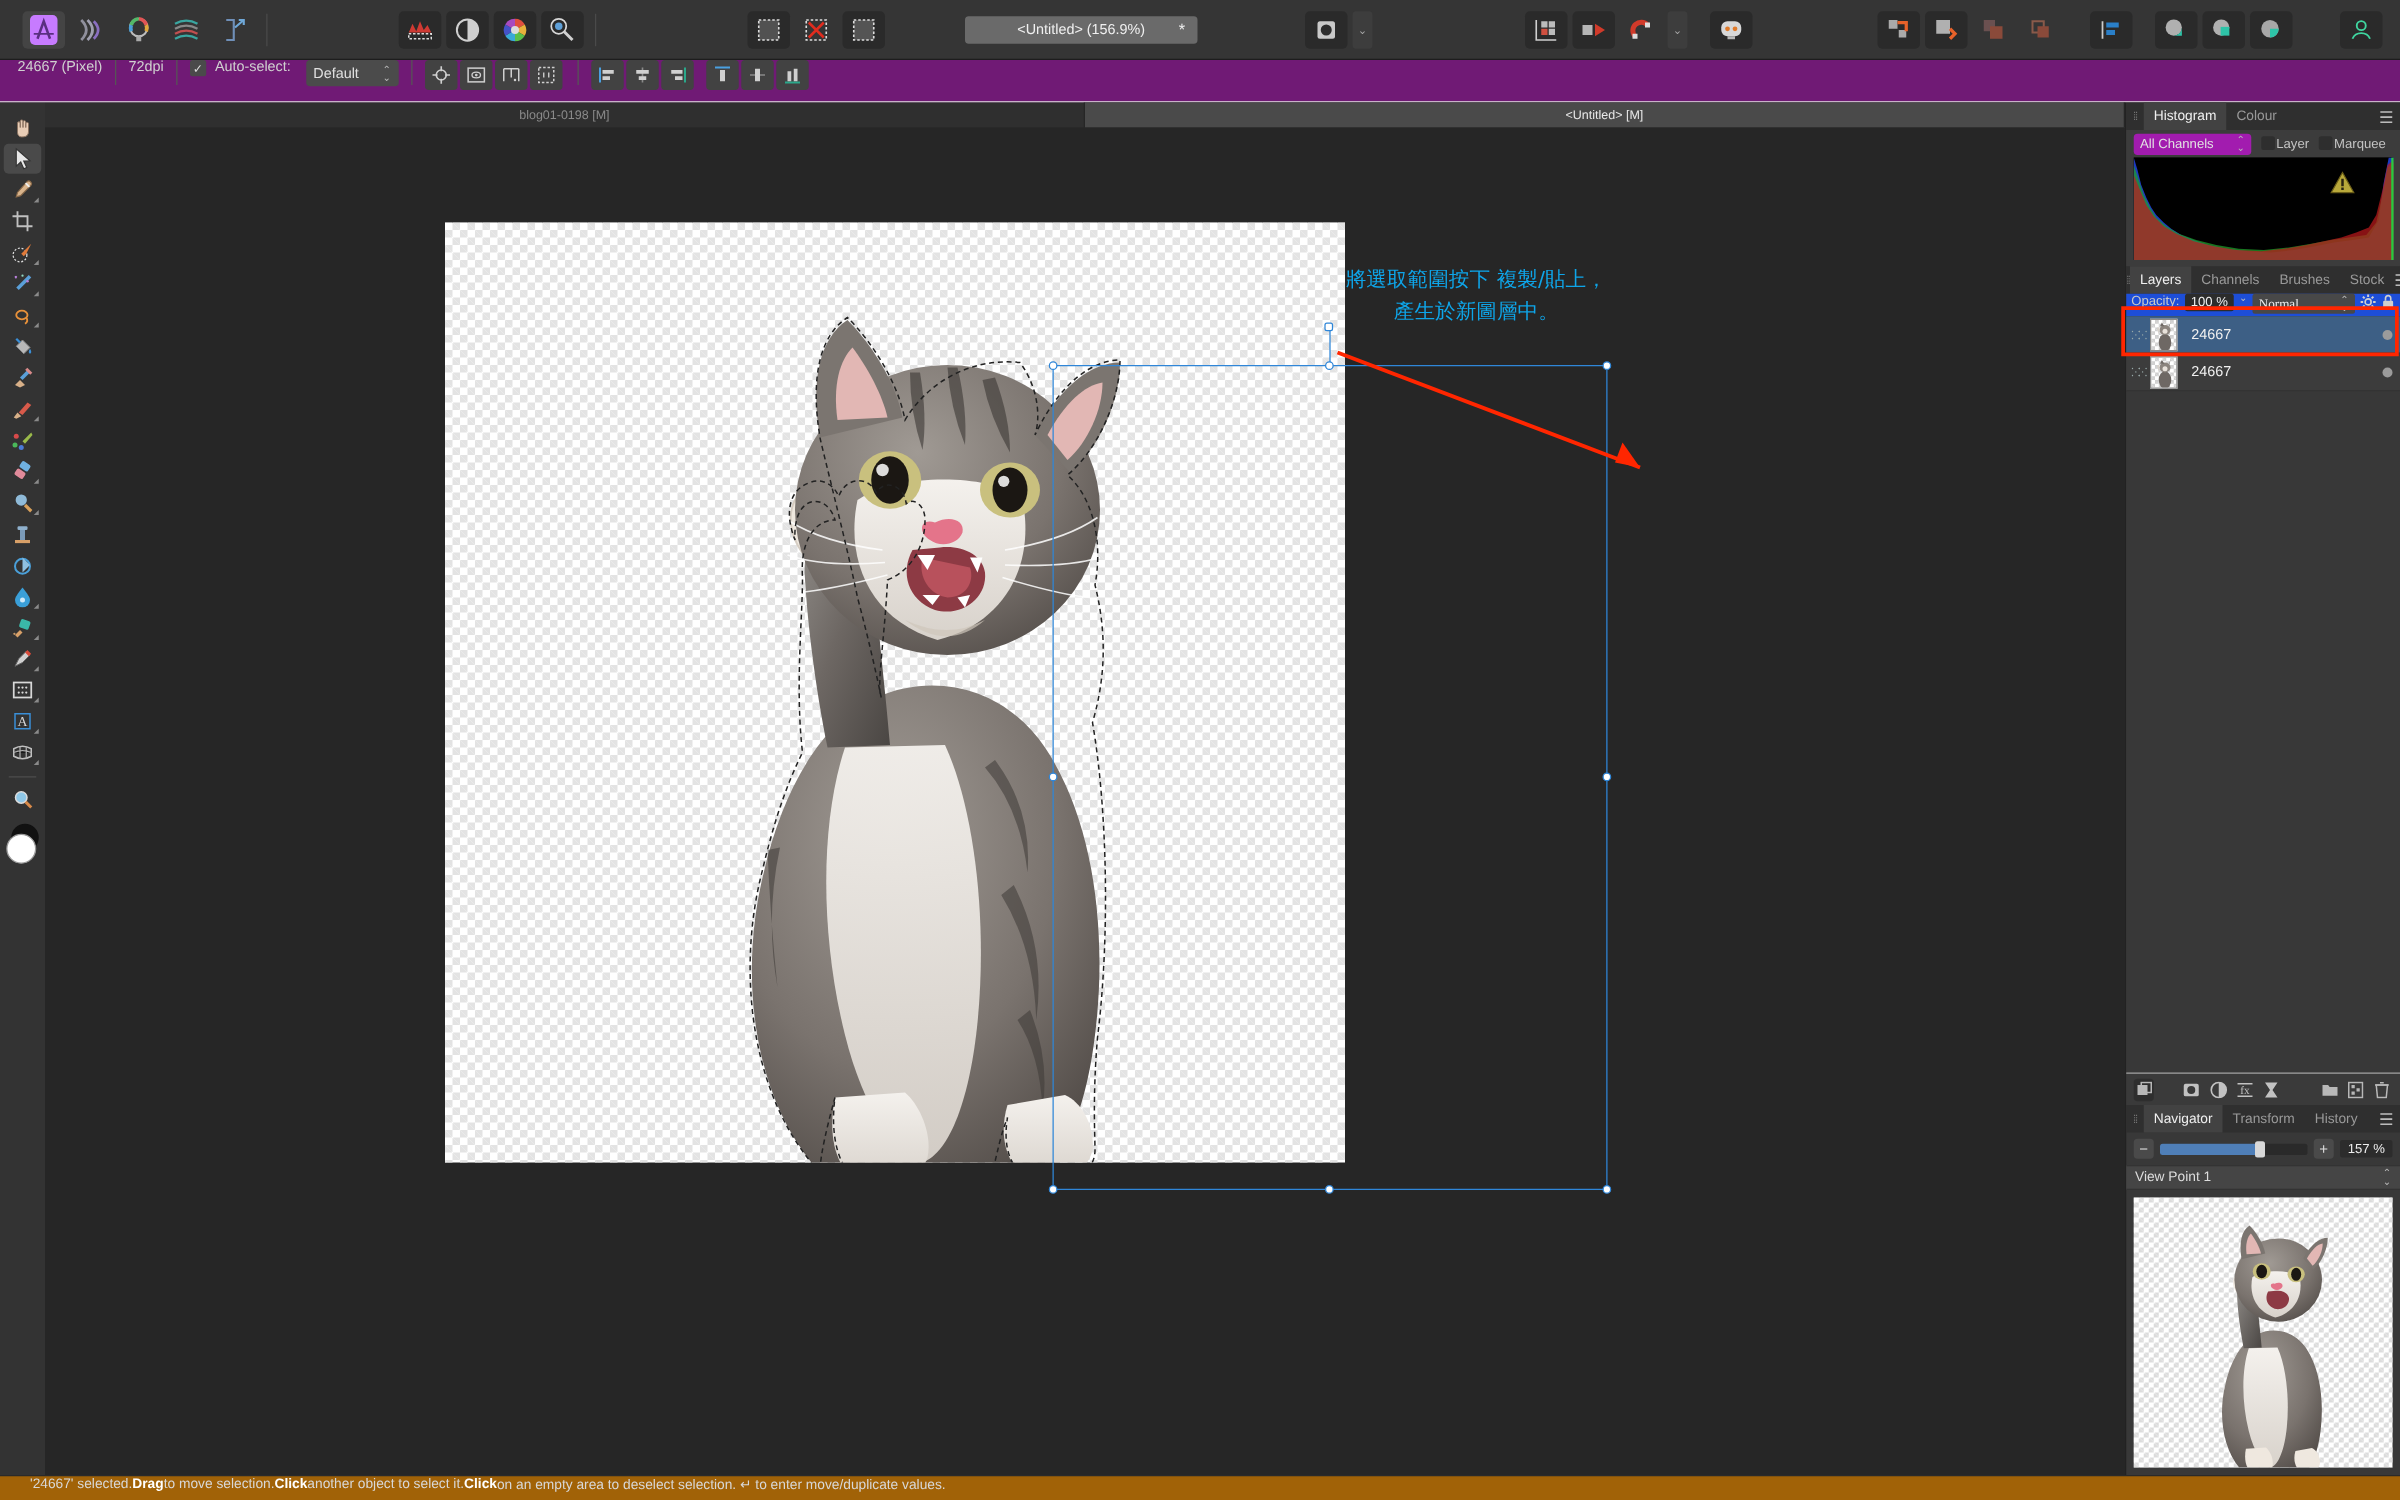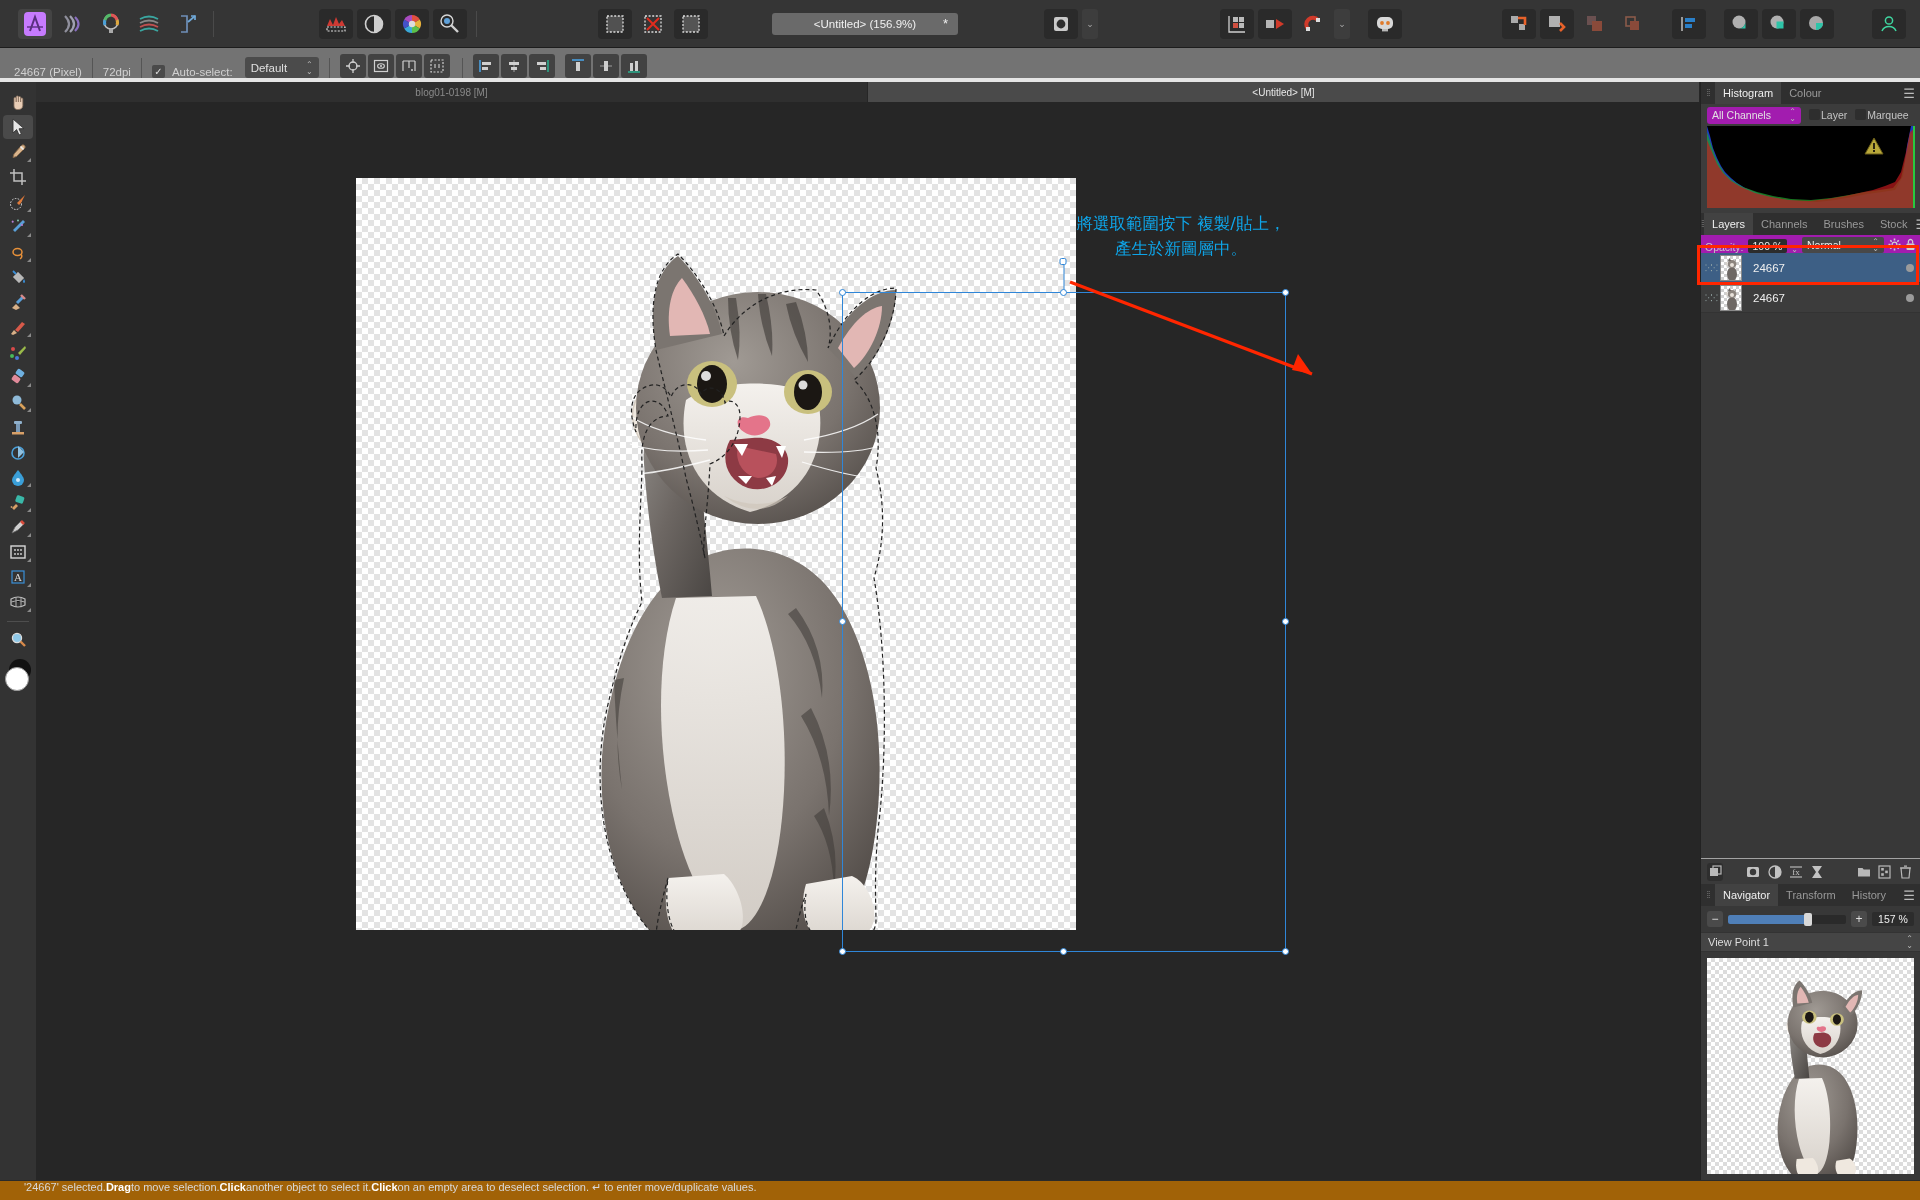--- a/index.html
+++ b/index.html
@@ -34,22 +34,22 @@
   .doc-title {
     width: 186px; height: 22px; background: #6a6a6a; border-radius: 3px;
     display: flex; align-items: center; justify-content: center;
     font-size: 11.5px; color: #f0f0f0; position: relative;
   }
   .doc-title .ast { position: absolute; right: 10px; top: 3px; font-size: 13px; }
 
   
   .toolbar-ctx {
     position: absolute; left: 0; top: 48px; width: 1920px; height: 34px;
-    background: #737373; display: flex; align-items: flex-end;
-    border-bottom: 4px solid #e5e5e5;
+    background: #701a75; display: flex; align-items: flex-start;
+    border-bottom: 1px solid #e5e5e5;
     font-size: 11.5px; color: #d0d0d0;
   }
   .ctx-sep { width: 1px; height: 20px; background: #555; margin: 0 10px; }
   .ctx-btn {
     width: 26px; height: 24px; border-radius: 3px; background: #424242;
     display: flex; align-items: center; justify-content: center; margin-right: 2px;
   }
   .ctx-check {
     width: 13px; height: 13px; border-radius: 2px; background: #4a4a4a;
     display: flex; align-items: center; justify-content: center;
@@ -167,26 +167,26 @@
     height: 17px; width: 94px; background: #a21caf; border-radius: 3px;
     display: flex; align-items: center; justify-content: space-between;
     padding: 0 5px; font-size: 10.5px; color: #e2e2e2;
   }
   .mini-check { display: flex; align-items: flex-start; gap: 1px; font-size: 10.5px; color: #c4c4c4; }
   .mini-box { width: 11px; height: 11px; background: #2e2e2e; border-radius: 2px; }
 
   .histogram { margin: 0 6px 5px; height: 82px; background: #000; position: relative; }
 
   .layers-opacity {
-    height: 18px; display: flex; align-items: flex-end; gap: 4px;
-    padding: 0 4px; font-size: 10.5px; color: #c8c8c8; background: #a21caf;
+    height: 18px; display: flex; align-items: flex-start; gap: 4px;
+    padding: 0 4px; font-size: 10.5px; color: #c8c8c8; background: #1d4ed8;
   }
   .op-field { background: #2c2c2c; border-radius: 2px; padding: 1px 5px; color: #eee; }
   .blend-field { flex: 1; background: #484848; border-radius: 2px; padding: 1px 5px;
-    display: flex; align-items: center; justify-content: space-between; color: #eee; }
+    display: flex; align-items: center; justify-content: space-between; color: #eee; font-family: Liberation Serif, serif; }
 
   .layer-list { background: #3c3c3c; }
   .layer-row {
     height: 30px; display: flex; align-items: center; gap: 5px;
     padding: 0 6px 0 4px; border-bottom: 1px solid #333;
   }
   .layer-row.selected { background: #3d5f85; }
   .lr-grip { width: 10px; color: #9aa; font-size: 9px; letter-spacing:-2px; line-height:8px;}
   .lr-thumb {
     width: 22px; height: 26px; border: 1px solid #8a8a8a;

